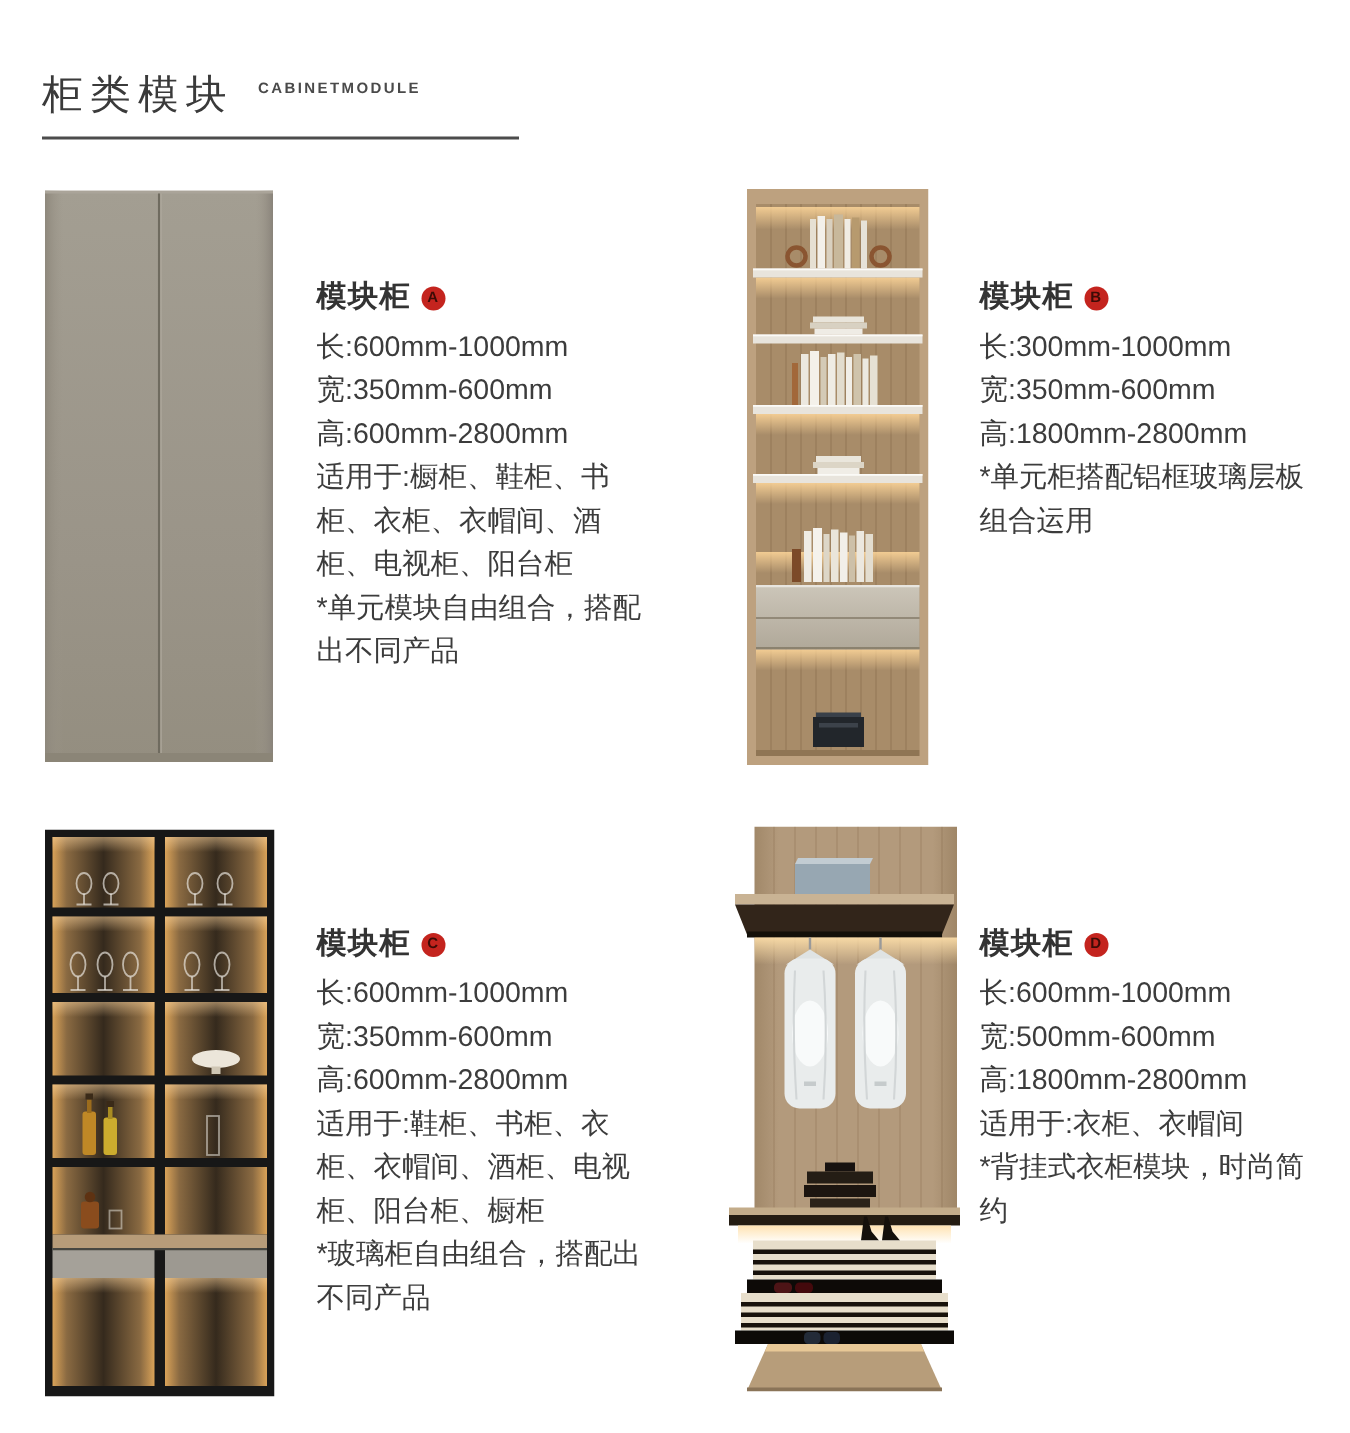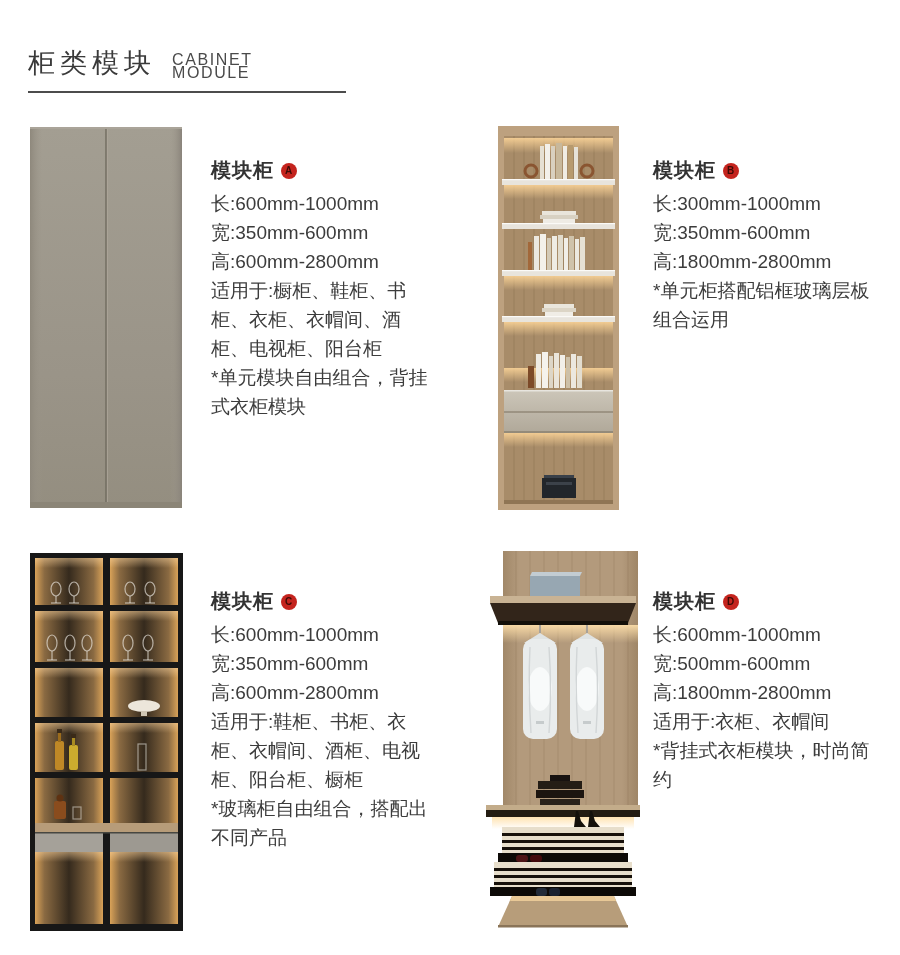--- a/index.html
+++ b/index.html
@@ -3,26 +3,26 @@
 <meta charset="utf-8">
 <style>
   html,body{margin:0;padding:0;background:#fff;}
   .page{position:relative;width:900px;height:955px;background:#ffffff;overflow:hidden;
         font-family:"Liberation Sans","DejaVu Sans",sans-serif;color:#3c3c3c;}
 
   
   .hdr{position:absolute;left:28px;top:46px;}
   .hdr-row{display:flex;align-items:flex-start;gap:16px;}
   .hdr-title{margin:0;font-size:27px;font-weight:500;letter-spacing:5px;color:#3a3a3a;line-height:34px;}
-  .hdr-sub{display:flex;flex-direction:column;margin-top:7px;font-size:16px;font-weight:normal;
+  .hdr-sub{display:flex;flex-direction:row;margin-top:7px;font-size:10px;font-weight:bold;
            color:#4a4a4a;letter-spacing:1.6px;line-height:13px;}
   .hdr-rule{position:absolute;left:28px;top:91px;width:318px;height:2px;background:#4c4c4c;}
 
   
-  .info{position:absolute;width:224px;font-size:19px;line-height:29px;color:#3c3c3c;}
+  .info{position:absolute;width:224px;font-size:19px;line-height:29px;color:#3c3c3c;margin-top:28px;}
   .info-a{left:211px;top:156px;}
   .info-b{left:653px;top:156px;}
   .info-c{left:211px;top:587px;}
   .info-d{left:653px;top:587px;}
   .ptitle{display:flex;align-items:center;gap:7px;font-size:20px;font-weight:bold;color:#333;
           line-height:29px;margin-bottom:4px;letter-spacing:1px;}
   .badge{width:16px;height:16px;border-radius:50%;background:var(--badge-color,#c4241e);
          color:#3d0b06;font-size:10px;font-weight:bold;display:flex;align-items:center;
          justify-content:center;flex:0 0 auto;}
   .spec{white-space:nowrap;}
@@ -381,21 +381,21 @@
 
   <div class="info info-a">
     <div class="ptitle">
       <span>模块柜</span>
       <span class="badge">A</span>
     </div>
     <div class="spec">长:600mm-1000mm</div>
     <div class="spec">宽:350mm-600mm</div>
     <div class="spec">高:600mm-2800mm</div>
     <div class="para">适用于:橱柜、鞋柜、书柜、衣柜、衣帽间、酒柜、电视柜、阳台柜</div>
-    <div class="para">*单元模块自由组合，背挂式衣柜模块</div>
+    <div class="para">*单元模块自由组合，搭配出不同产品</div>
   </div>
 
   <div class="info info-b">
     <div class="ptitle">
       <span>模块柜</span>
       <span class="badge">B</span>
     </div>
     <div class="spec">长:300mm-1000mm</div>
     <div class="spec">宽:350mm-600mm</div>
     <div class="spec">高:1800mm-2800mm</div>

